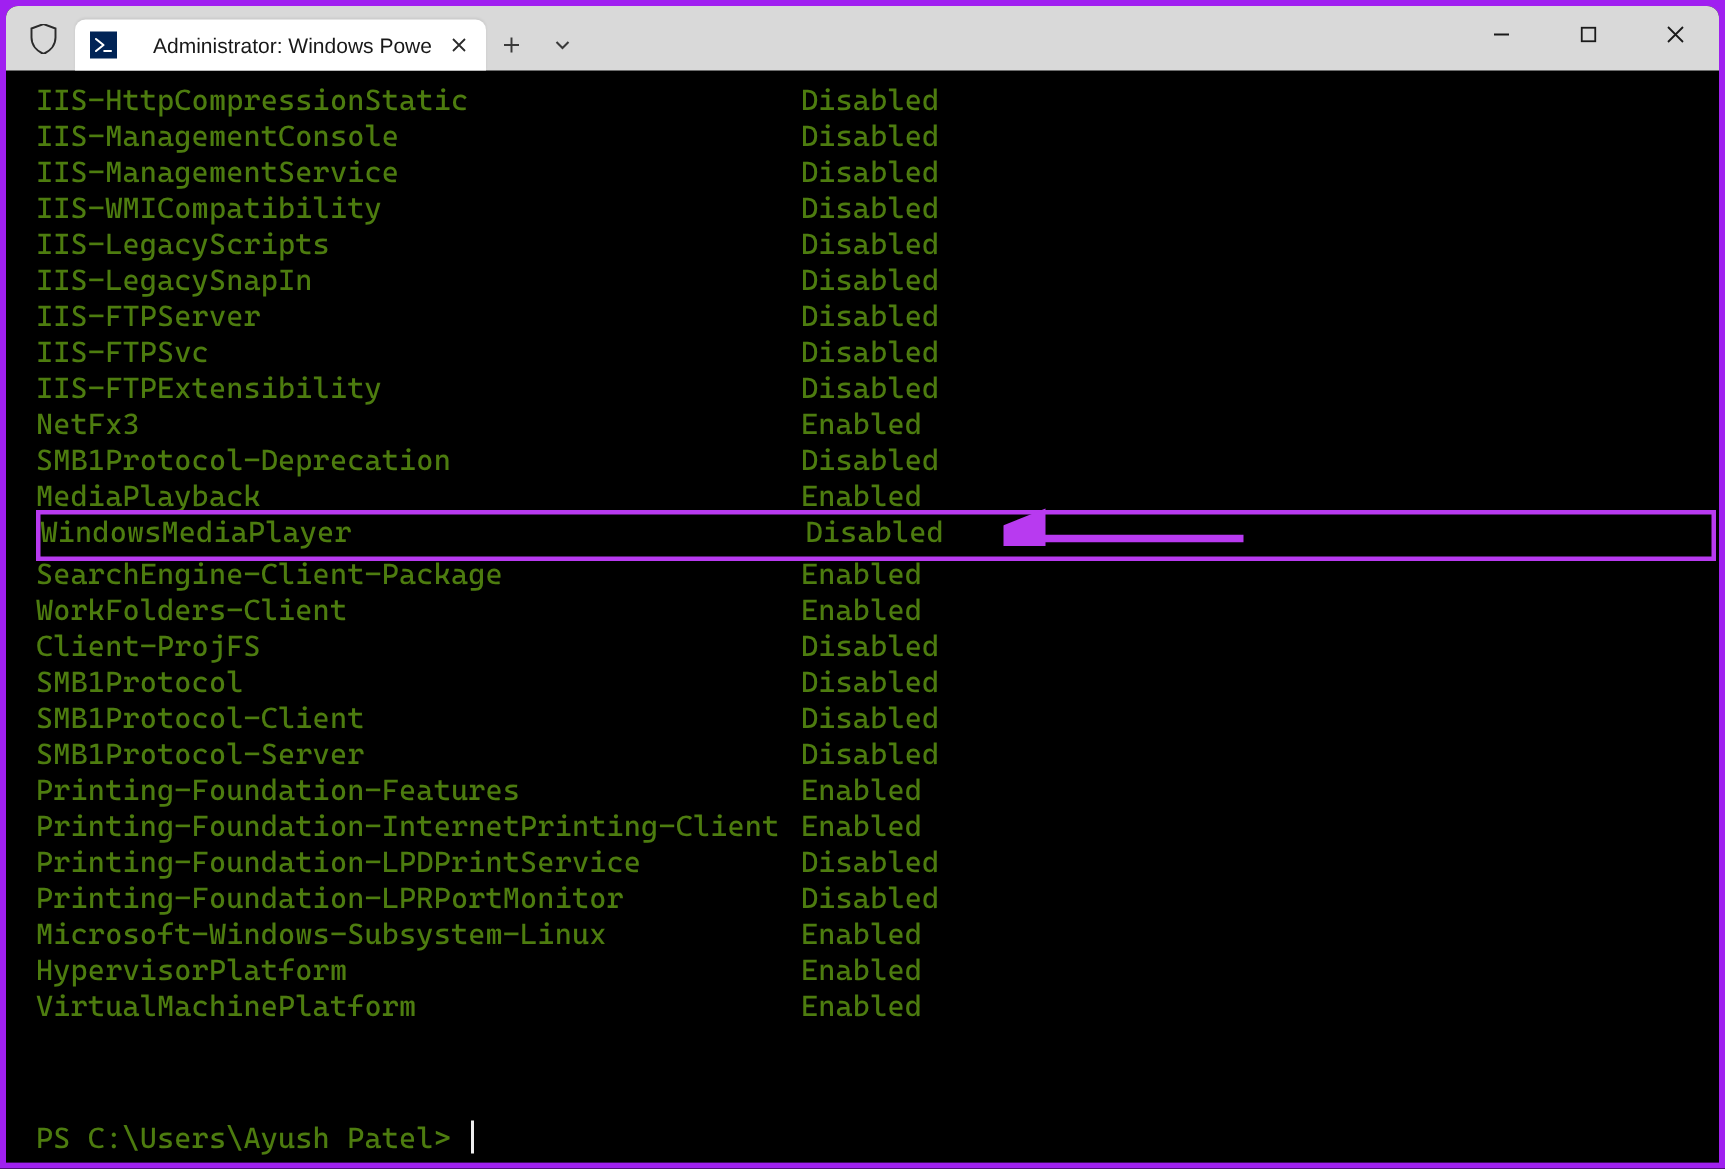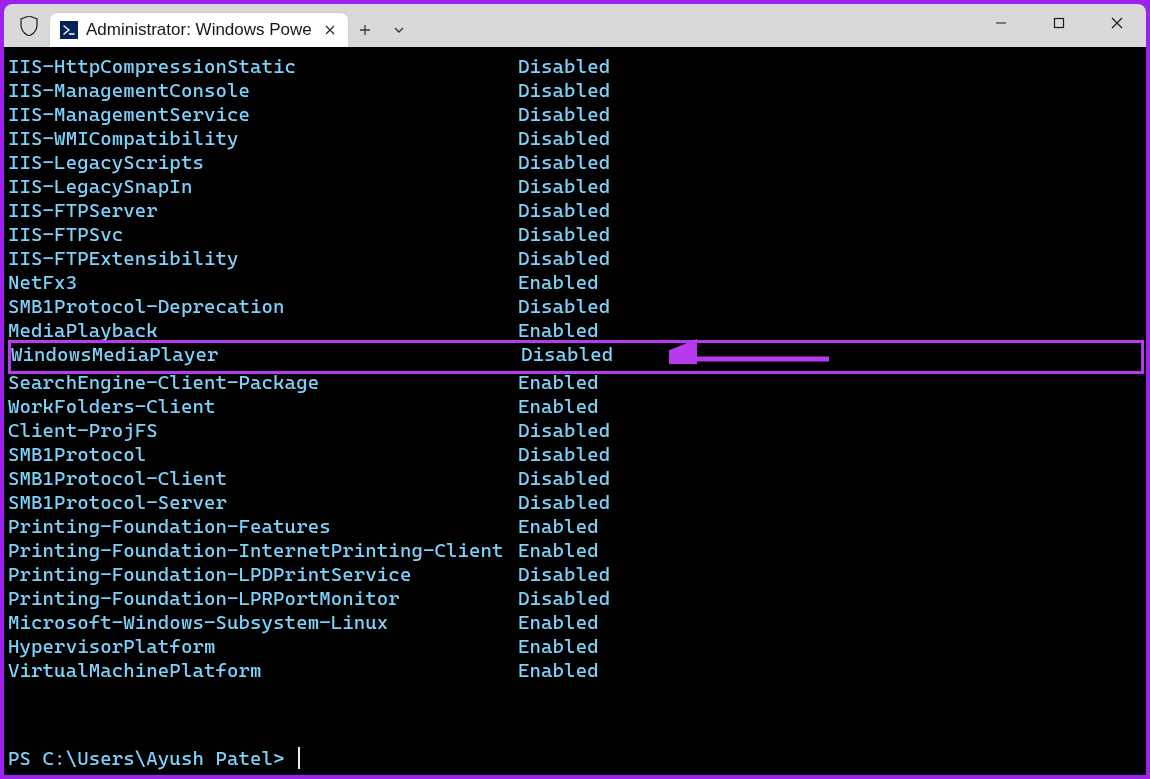--- a/index.html
+++ b/index.html
@@ -55,25 +55,26 @@
       height: 18px;
       background: #012456;
       display: flex;
       align-items: center;
       justify-content: center;
       color: #fff;
       font-size: 10px;
       font-weight: bold;
     }
     .tab-title {
-      font-size: 17px;
+      font-size: 14px;
       color: #181818;
       white-space: nowrap;
       overflow: hidden;
       flex: 1;
+      margin-left: 16px;
     }
     .tab-close {
       width: 20px;
       height: 20px;
       display: flex;
       align-items: center;
       justify-content: center;
       color: #2b2b2b;
       font-size: 12px;
       cursor: pointer;
@@ -100,25 +101,25 @@
       width: 58px;
       display: flex;
       align-items: center;
       justify-content: center;
       color: #1a1a1a;
       cursor: pointer;
     }
     .terminal {
       flex: 1;
       background: #000;
-      color: #7dd3fc;
+      color: #4d7c0f;
       font-family: 'Cascadia Mono', Consolas, 'Courier New', monospace;
       font-size: 19.5px;
       line-height: 24px;
-      padding: 8px 2px 0 4px;
+      padding: 8px 2px 0 20px;
       white-space: pre;
       letter-spacing: 0.1px;
     }
     .row { display: flex; }
     .feat-name { width: 510px; }
     .feat-state { }
     .highlight-row {
       border: 3px solid #b83af0;
       margin-top: -3px;
       margin-bottom: -3px;

